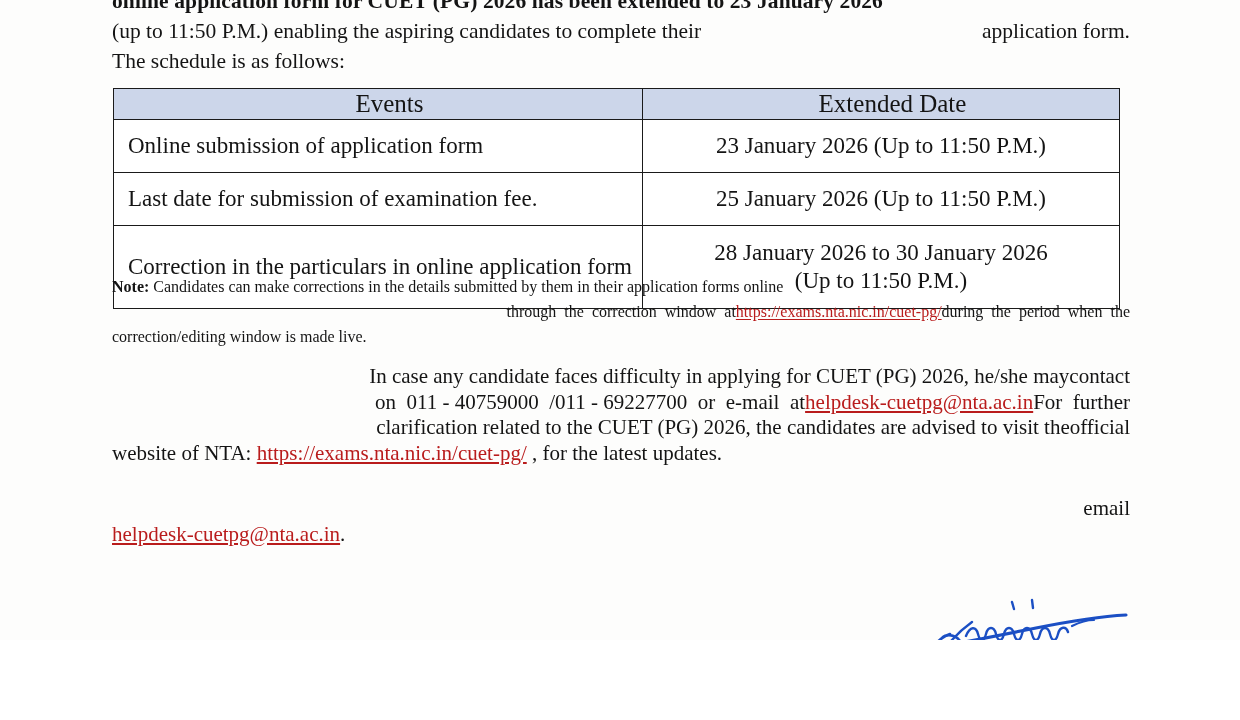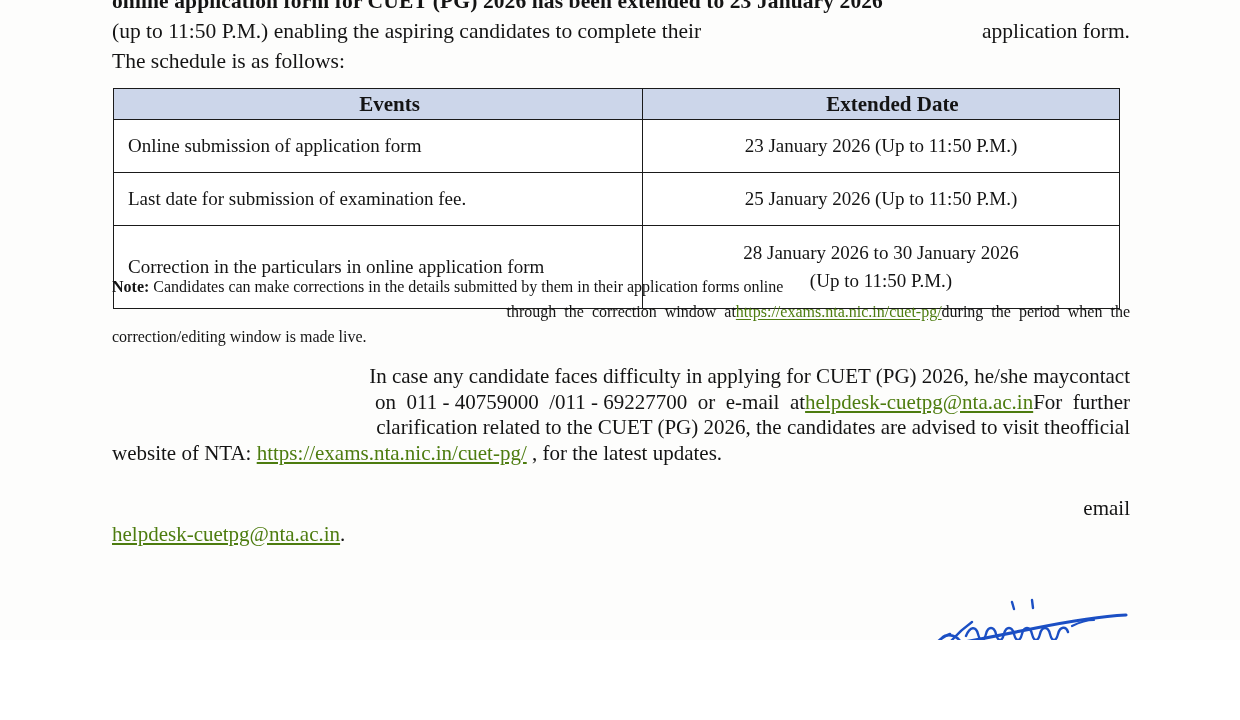--- a/index.html
+++ b/index.html
@@ -52,28 +52,28 @@
     border: 1.6px solid #1a1a1a;
     padding: 0;
     vertical-align: middle;
   }
   .schedule-table col.c-event { width: 529px; }
   .schedule-table col.c-date  { width: 477px; }
 
   .schedule-table thead th {
     background: #ccd6ea;
     height: 30px;
-    font-size: 21px;
-    font-weight: bold;
+    font-size: 25px;
+    font-weight: normal;
     text-align: center;
     padding-left: 23px;
   }
   .schedule-table tbody td {
     background: #ffffff;
-    font-size: 19px;
+    font-size: 23px;
   }
   .cell-event {
     text-align: left;
     padding: 7px 10px 7px 14px !important;
     line-height: 28px;
   }
   .cell-date {
     text-align: center;
     padding: 12px 8px !important;
     line-height: 28px;
@@ -109,21 +109,21 @@
     top: 364px;
     width: 1018px;
   }
   .final-para {
     left: 112px;
     top: 496px;
     width: 1018px;
   }
 
   .lnk {
-    color: #4d7c0f;
+    color: #b91c1c;
     text-decoration: underline;
     text-underline-offset: 2px;
   }
   .bold { font-weight: bold; }
 
   
   .sign-block {
     position: absolute;
     left: 826px;
     top: 596px;

